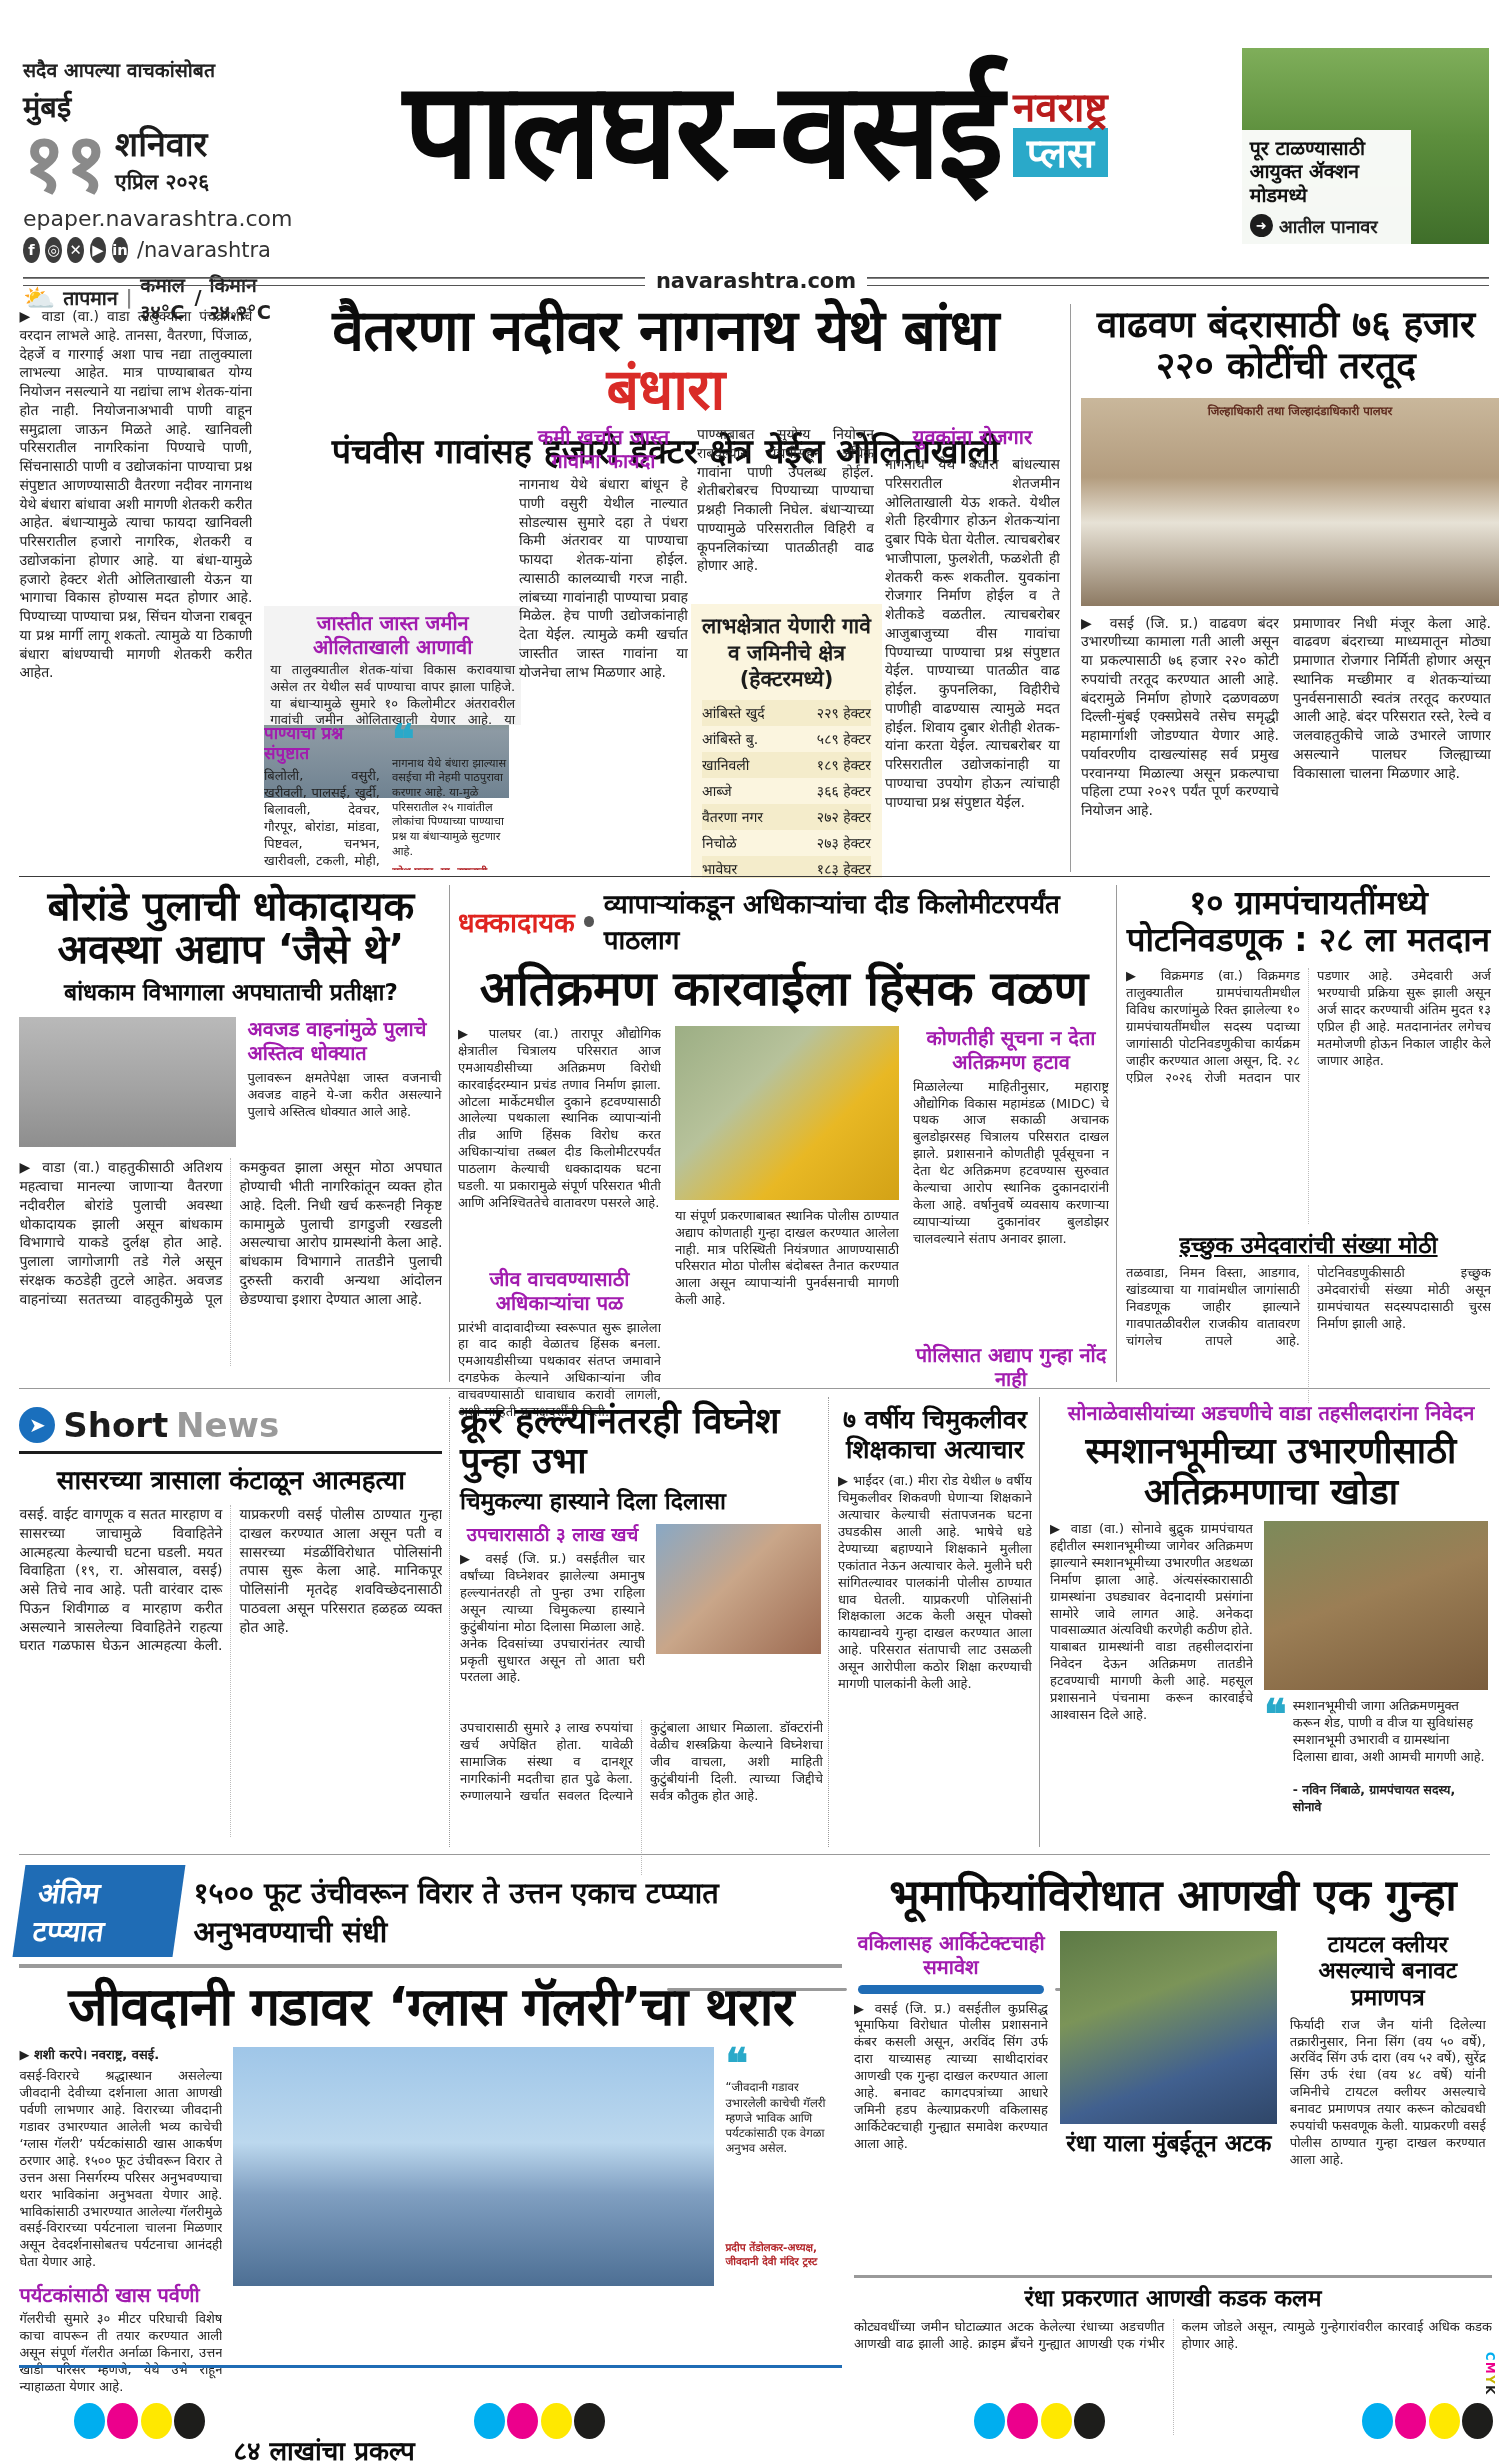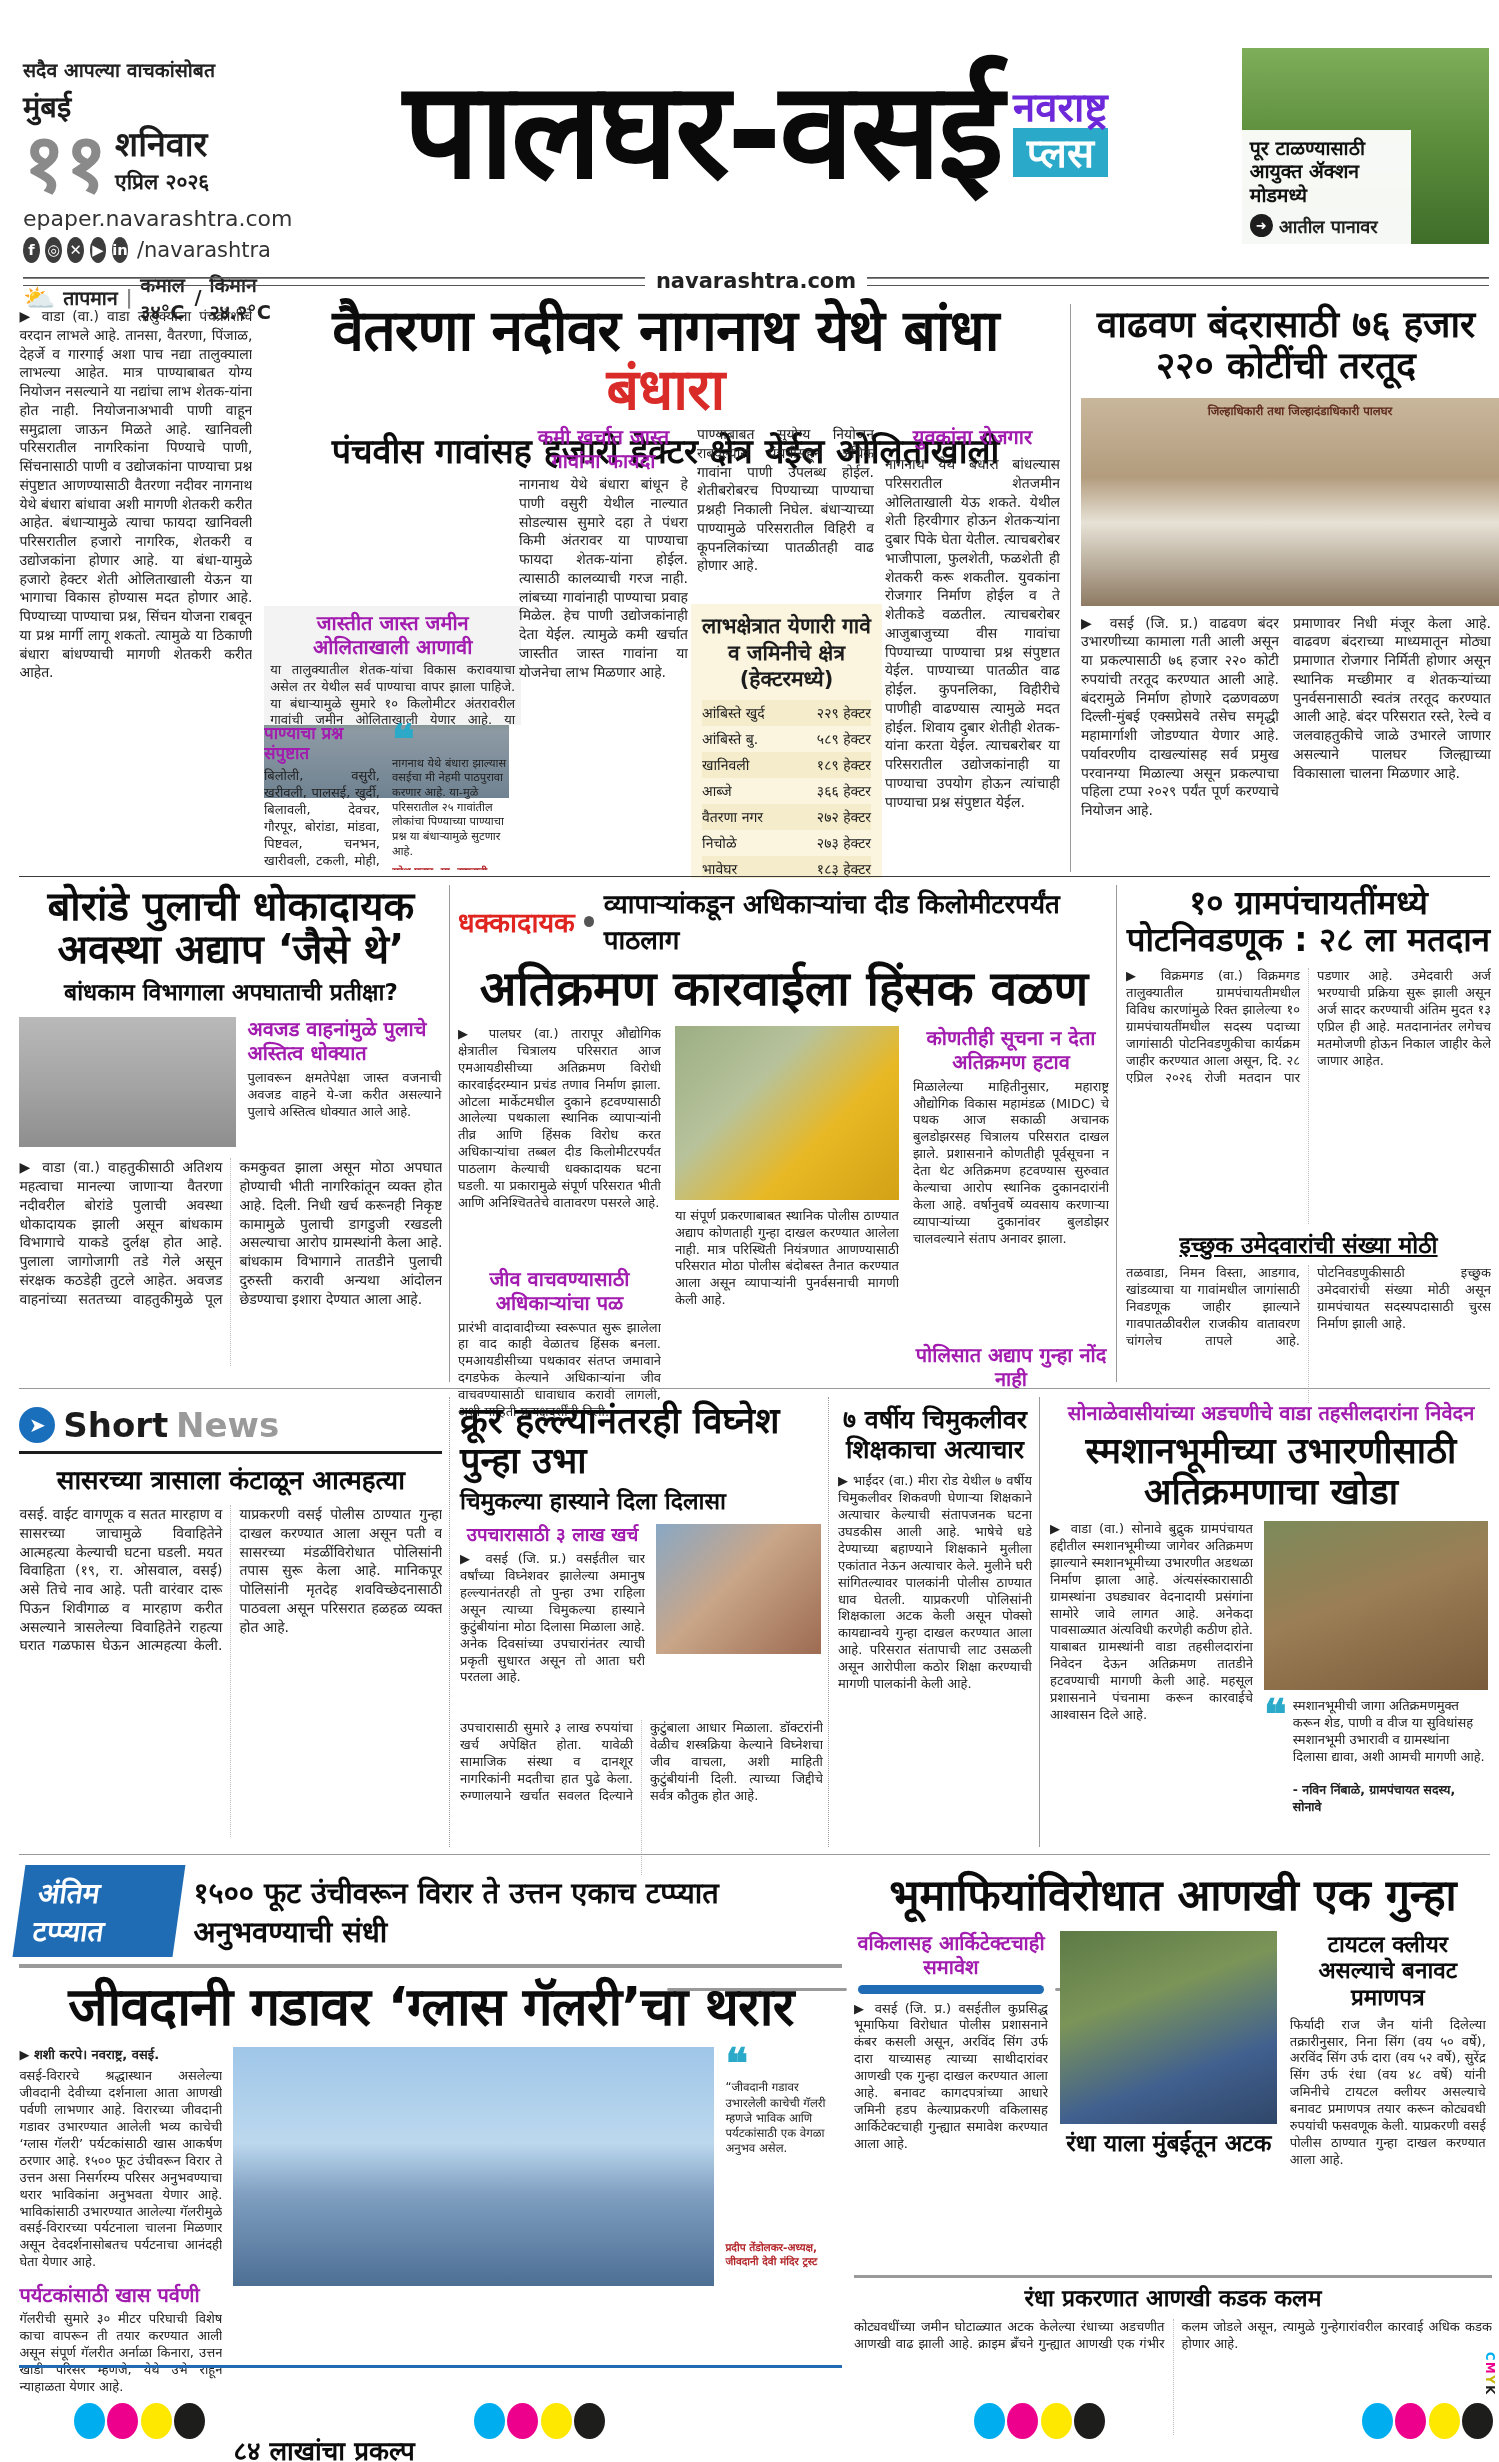--- a/index.html
+++ b/index.html
@@ -33,21 +33,21 @@
   .daynum{font-size:81px;font-weight:bold;color:#8a8a8a;line-height:.9;}
   .weekday{font-size:34px;font-weight:bold;line-height:1;}
   .monthyear{font-size:21px;font-weight:bold;line-height:1.3;margin-top:8px;}
   .epaper{font-size:22px;color:#333;margin-top:6.2px;}
   .social{display:flex;align-items:center;gap:5.4px;margin-top:6.2px;}
   .soc-ic{width:26px;height:26px;border-radius:50%;background:#3c3c3c;color:#fff;
      display:flex;align-items:center;justify-content:center;font-size:14.7px;font-weight:bold;}
   .handle{font-size:21px;color:#333;margin-left:3.1px;}
   .weather{display:flex;align-items:center;gap:7.8px;margin-top:7.8px;font-size:19.4px;font-weight:bold;color:#222;}
   .masthead-title{font-size:134px;font-weight:bold;line-height:.95;color:#0a0a0a;letter-spacing:-3.1px;white-space:nowrap;}
-  .brand-top{font-size:40px;font-weight:bold;color:#6d28d9;line-height:1.05;}
+  .brand-top{font-size:40px;font-weight:bold;color:#b91c1c;line-height:1.05;}
   .brand-bot{font-size:40px;font-weight:bold;color:#fff;background:#2aa9c9;padding:1.6px 11px;line-height:1.15;}
   .site-sep{display:flex;align-items:center;gap:11px;}
   .sep-lines{flex:1;height:7px;border-top:1.6px solid #555;border-bottom:1.6px solid #555;box-shadow:inset 0 2.3px 0 -1.6px #555;}
   .site-url{font-size:21px;font-weight:bold;color:#222;}
   .teaser-box{position:absolute;left:0;bottom:0;width:62%;background:rgba(255,255,255,.95);padding:6.2px 7.8px;}
   .teaser-txt{font-size:19.4px;font-weight:bold;line-height:1.22;color:#111;}
   .more-row{display:flex;align-items:center;gap:6.2px;margin-top:6.2px;}
   .more-ic{width:23px;height:23px;border-radius:50%;background:#1d1d1d;color:#fff;display:flex;align-items:center;justify-content:center;font-size:13px;}
   .more-txt{font-size:18px;font-weight:bold;color:#222;}
   

